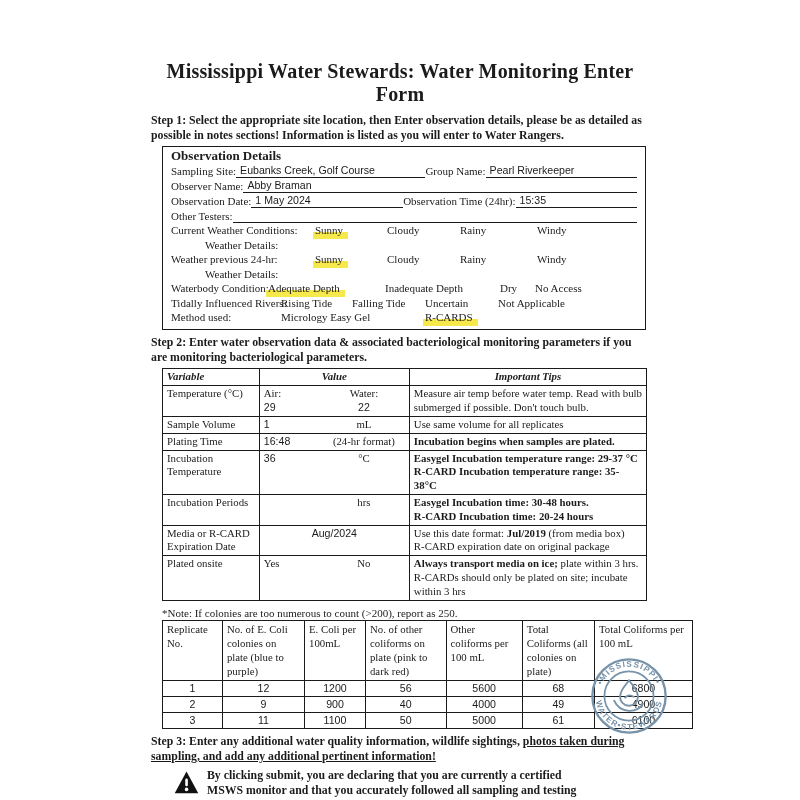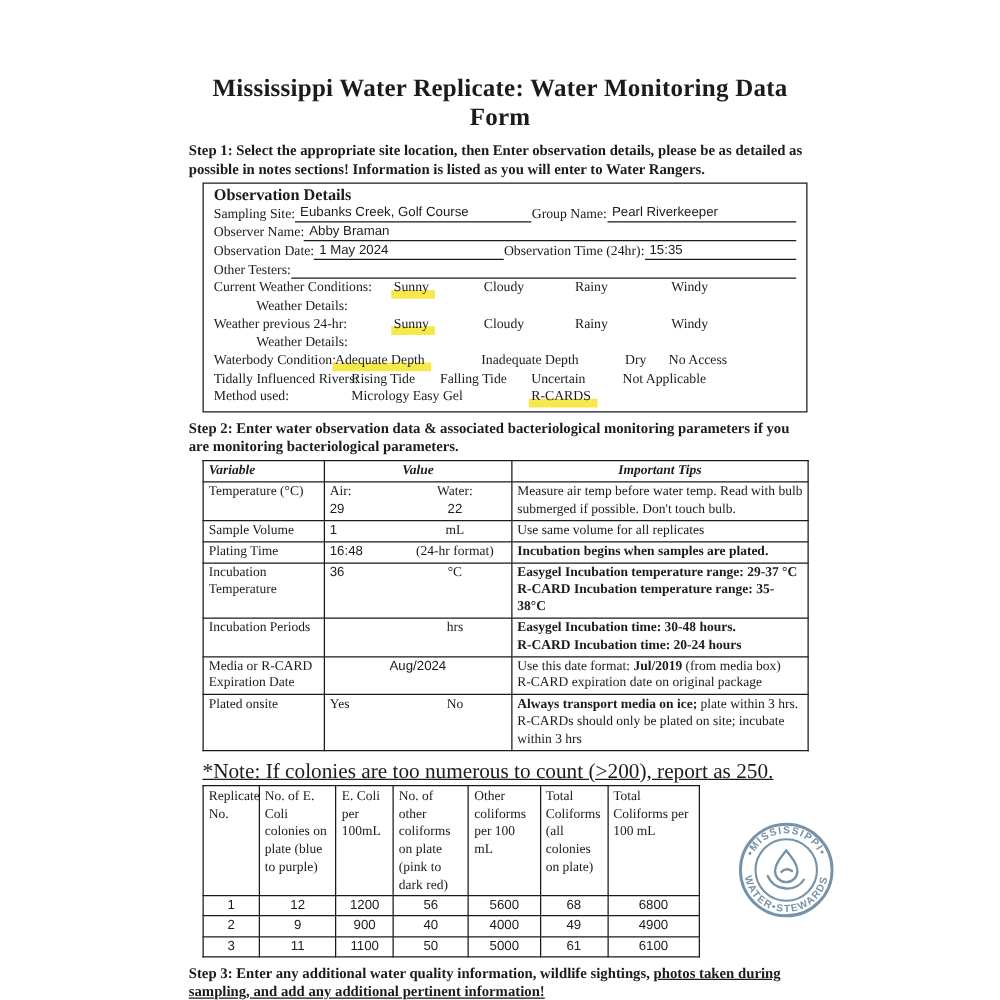--- a/index.html
+++ b/index.html
@@ -34,40 +34,40 @@
   .thead td{font-weight:bold;font-style:italic;}
   .thead td.c{text-align:center;}
   .var{}
   .vgrid{display:grid;grid-template-columns:42% 58%;}
   .vgrid .ctr{text-align:center;}
   .sans{font-family:"Liberation Sans", sans-serif;font-size:10.6px;}
   .tips{text-align:left;}
   .tips.left{text-align:left;}
   .tips .b, b{font-weight:bold;}
 
-  .note{font-size:17px;margin:6px 0 1px 12px;text-decoration:underline;}
+  .note{font-size:11px;margin:6px 0 1px 12px;}
 
   
-  .rep{width:398px;margin-left:12px;font-size:10.8px;}
+  .rep{width:531px;margin-left:12px;font-size:10.8px;}
   .rep td{border:1px solid #1b1b1b;padding:1px 4px;vertical-align:top;line-height:1.32;}
   .rep .hd{text-align:left;}
   .rep .d{text-align:center;font-family:"Liberation Sans", sans-serif;font-size:10.6px;line-height:1.25;}
 
   .decl-row{display:flex;align-items:flex-start;margin:3px 0 0 24px;width:420px;}
   .tri{flex:0 0 auto;margin:3px 8px 0 0;}
   .decl{font-weight:bold;font-size:11.8px;line-height:1.3;margin:0;}
 
   .logo{position:absolute;left:440px;top:597px;}
 </style>
 </head>
 <body>
 
 <div class="page">
 
-  <h1 class="title">Mississippi Water Replicate: Water Monitoring Data Form</h1>
+  <h1 class="title">Mississippi Water Stewards: Water Monitoring Enter Form</h1>
 
   <p class="step">Step 1: Select the appropriate site location, then Enter observation details, please be as detailed as possible in notes sections! Information is listed as you will enter to Water Rangers.</p>
 
   <div class="obox">
     <div class="obox-title">Observation Details</div>
 
     <div class="frow">
       <span class="lbl">Sampling Site:</span>
       <span class="ufill w125">
           <span class="val">Eubanks Creek, Golf Course</span>

